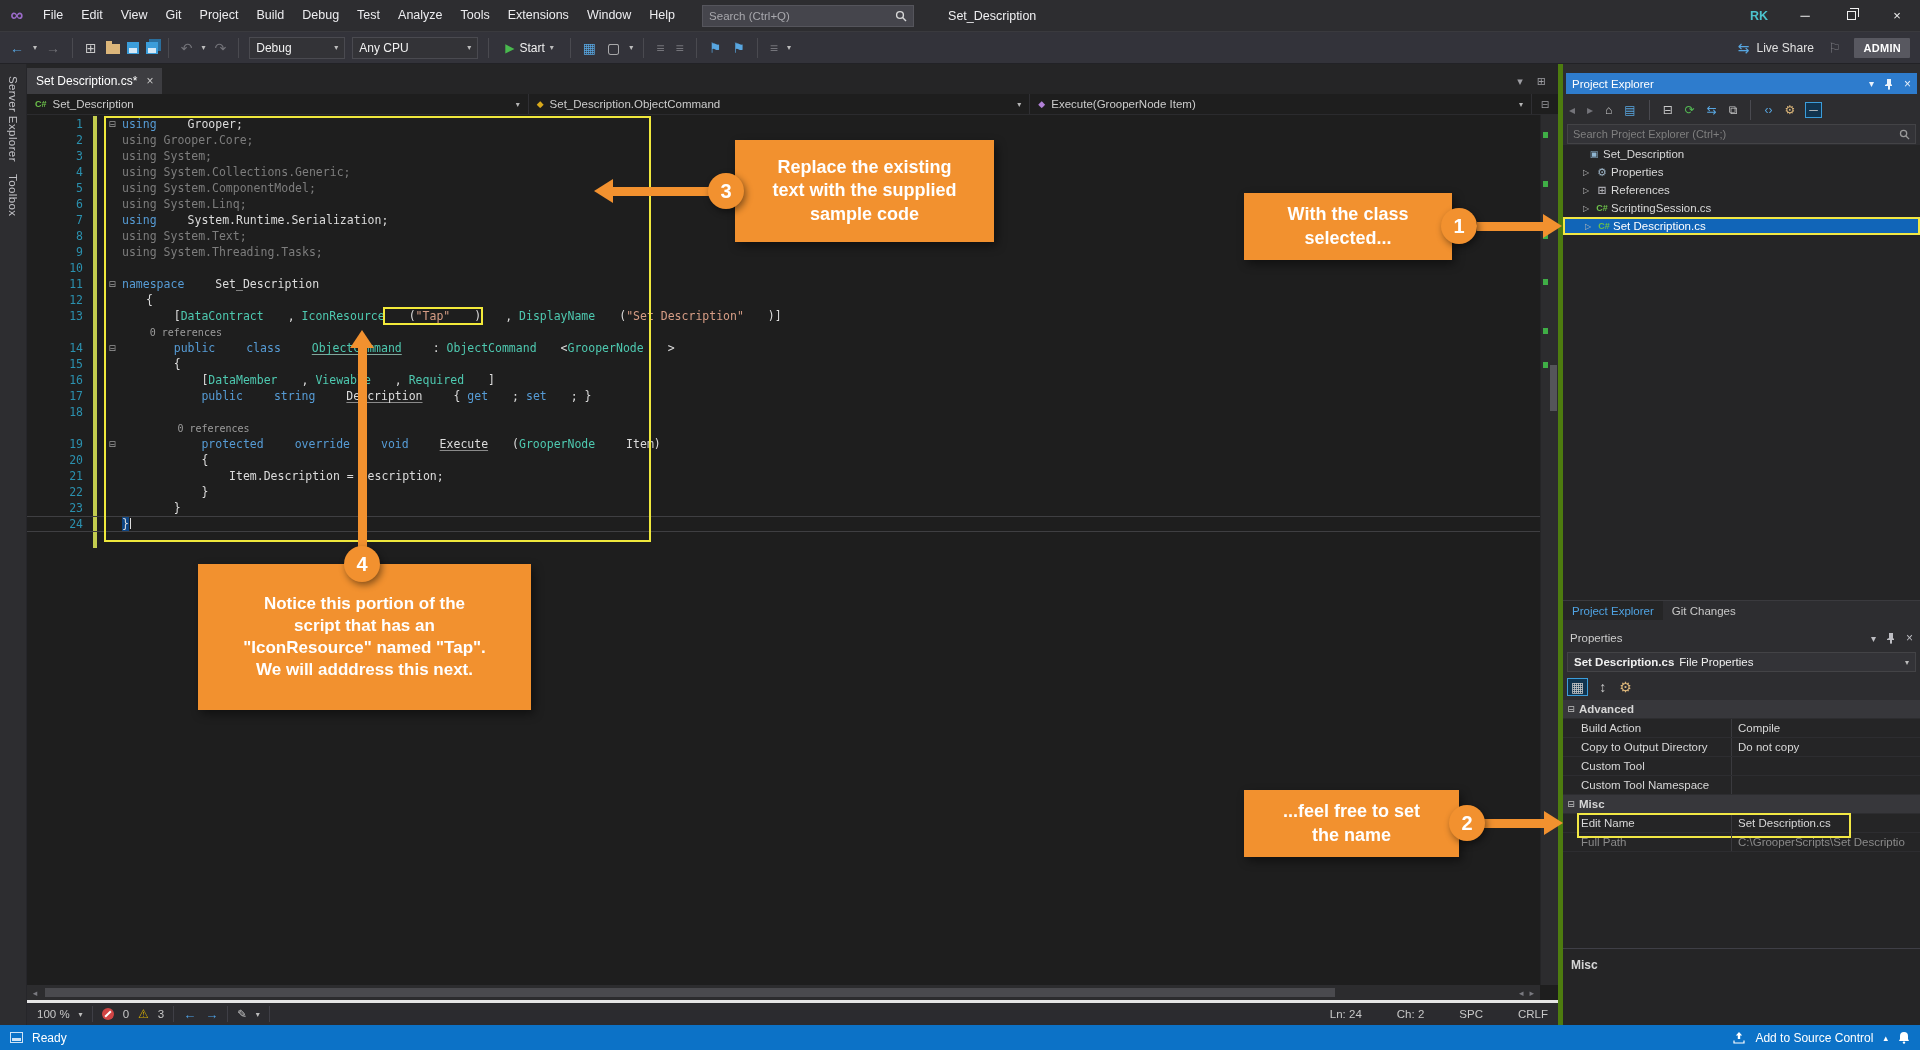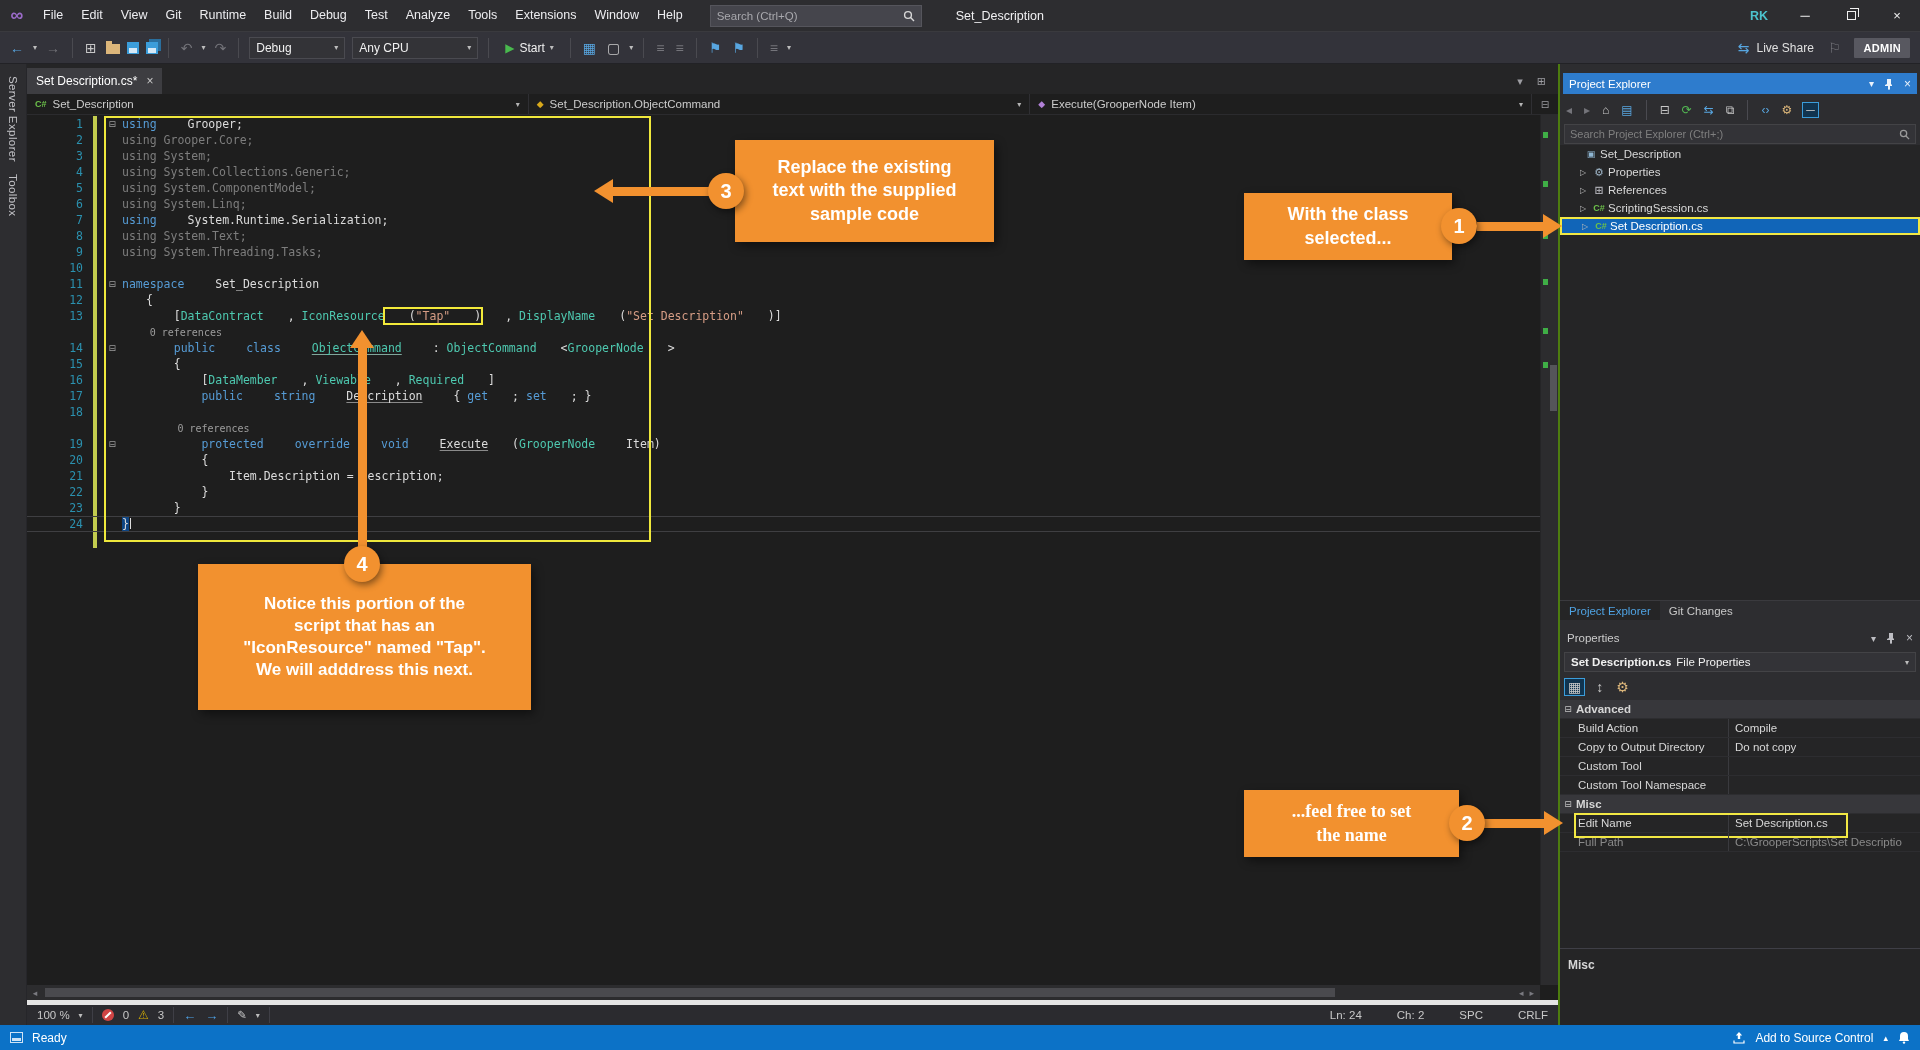--- a/index.html
+++ b/index.html
@@ -80,30 +80,30 @@
   
   .vscroll { position:absolute; left:1540px; top:115px; width:18px; height:870px; background:#2c2c2e; border-left:1px solid #252527; }
   .vmark { position:absolute; left:2px; width:5px; height:6px; background:#3fae46; }
   .vthumb { position:absolute; left:9px; top:250px; width:7px; height:46px; background:#55555a; }
   .hscroll { position:absolute; left:27px; top:985px; width:1513px; height:15px; background:#2c2c2e; display:flex; align-items:center; }
   .harrow { width:16px; text-align:center; color:#7a7a80; font-size:9px; }
   .hthumb { height:9px; background:#4a4a4e; width:1290px; margin-left:2px; }
   .hthumb2 { margin-left:auto; display:flex; gap:6px; padding-right:6px; color:#7a7a80; font-size:9px; }
 
   
-  .edstatus { position:absolute; left:27px; top:1000px; width:1531px; height:25px; background:#2b2b2f; border-top:5px solid #e5e5e5; display:flex; align-items:center; gap:9px; padding:0 10px; color:#c8c8c8; font-size:11.5px; }
+  .edstatus { position:absolute; left:27px; top:1000px; width:1531px; height:25px; background:#2b2b2f; border-top:3px solid #e5e5e5; display:flex; align-items:center; gap:9px; padding:0 10px; color:#c8c8c8; font-size:11.5px; }
   .err-ic { width:12px; height:12px; border-radius:50%; background:#d04444; position:relative; display:inline-block; }
   .err-ic::after { content:''; position:absolute; left:2px; top:5px; width:8px; height:2px; background:#fff; transform:rotate(-45deg); }
   .warn-ic { color:#d9b100; font-size:12px; }
   .esep { width:1px; height:16px; background:#3f3f46; }
   .ed-right { margin-left:auto; display:flex; gap:35px; color:#c8c8c8; }
   .nav-arrow { color:#4ea3e8; font-size:13px; }
 
   
-  .rightpanel { position:absolute; left:1558px; top:64px; width:362px; height:961px; background:#2d2d30; border-left:2px solid #4d7c0f; }
+  .rightpanel { position:absolute; left:1558px; top:64px; width:362px; height:961px; background:#2d2d30; border-left:5px solid #4d7c0f; }
   .pe-header { position:absolute; left:3px; top:9px; right:3px; height:21px; background:#2e7ccd; display:flex; align-items:center; padding:0 6px; color:#ffffff; font-size:11.5px; }
   .ph-icons { margin-left:auto; display:flex; align-items:center; gap:10px; color:#eaf2fb; font-size:10px; }
   .pe-toolbar { position:absolute; left:4px; top:34px; right:4px; height:24px; display:flex; align-items:center; gap:8px; }
   .pe-toolbar .ti { font-size:12px; }
   .ti.toggled { border:1px solid #3b9dda; background:#11344f; padding:1px 3px; }
   .pe-search { position:absolute; left:4px; top:60px; right:4px; height:20px; background:#333337; border:1px solid #434346; display:flex; align-items:center; padding:0 5px; }
   .pe-search .ph { flex:1; color:#7f7f7f; font-size:11px; }
   .tree { position:absolute; left:0; top:81px; right:0; height:455px; background:#252526; }
   .tree-row { display:flex; align-items:center; height:18px; font-size:11.5px; color:#d8d8d8; }
   .tree-row .chev { width:14px; text-align:center; color:#b9b9b9; font-size:8px; flex:none; }
@@ -141,21 +141,21 @@
   .co-box { position:absolute; background:#f2912f; color:#ffffff; font-weight:bold; display:flex; align-items:center; justify-content:center; text-align:center; white-space:pre-line; box-shadow:3px 4px 9px rgba(0,0,0,.45); z-index:60; line-height:1.3; }
   .co-circle { position:absolute; width:36px; height:36px; border-radius:50%; background:#f2912f; color:#fff; font-weight:bold; font-size:20px; display:flex; align-items:center; justify-content:center; box-shadow:2px 3px 7px rgba(0,0,0,.45); z-index:61; }
   .arr-shaft { position:absolute; background:#f2912f; z-index:59; }
   .arr-head { position:absolute; width:0; height:0; z-index:59; }
   .co-b3 { left:735px; top:140px; width:259px; height:102px; font-size:18px; }
   .co-c3 { left:708px; top:173px; }
   .co-b1 { left:1244px; top:193px; width:208px; height:67px; font-size:18px; }
   .co-c1 { left:1441px; top:208px; }
   .co-b4 { left:198px; top:564px; width:333px; height:146px; font-size:17px; }
   .co-c4 { left:344px; top:546px; }
-  .co-b2 { left:1244px; top:790px; width:215px; height:67px; font-size:18px;font-family:Liberation Serif, serif; }
+  .co-b2 { left:1244px; top:790px; width:215px; height:67px; font-size:18px; }
   .co-c2 { left:1449px; top:805px; }
   .a3-shaft { left:611px; top:187px; width:100px; height:9px; }
   .a3-head { left:594px; top:179px; border-top:12px solid transparent; border-bottom:12px solid transparent; border-right:19px solid #f2912f; }
   .a1-shaft { left:1477px; top:222px; width:68px; height:9px; }
   .a1-head { left:1543px; top:214px; border-top:12px solid transparent; border-bottom:12px solid transparent; border-left:19px solid #f2912f; }
   .a2-shaft { left:1484px; top:819px; width:62px; height:9px; }
   .a2-head { left:1544px; top:811px; border-top:12px solid transparent; border-bottom:12px solid transparent; border-left:19px solid #f2912f; }
   .a4-shaft { left:358px; top:347px; width:9px; height:202px; }
   .a4-head { left:350px; top:330px; border-left:12px solid transparent; border-right:12px solid transparent; border-bottom:18px solid #f2912f; }
 </style>
@@ -164,21 +164,21 @@
 
 <div class="app">
 
   <div class="titlebar">
     <span class="vs-logo">∞</span>
     <span class="menus">
         <span class="menu-item">File</span>
         <span class="menu-item">Edit</span>
         <span class="menu-item">View</span>
         <span class="menu-item">Git</span>
-        <span class="menu-item">Runtime</span>
+        <span class="menu-item">Project</span>
         <span class="menu-item">Build</span>
         <span class="menu-item">Debug</span>
         <span class="menu-item">Test</span>
         <span class="menu-item">Analyze</span>
         <span class="menu-item">Tools</span>
         <span class="menu-item">Extensions</span>
         <span class="menu-item">Window</span>
         <span class="menu-item">Help</span>
       </span>
     <span class="tb-search">

